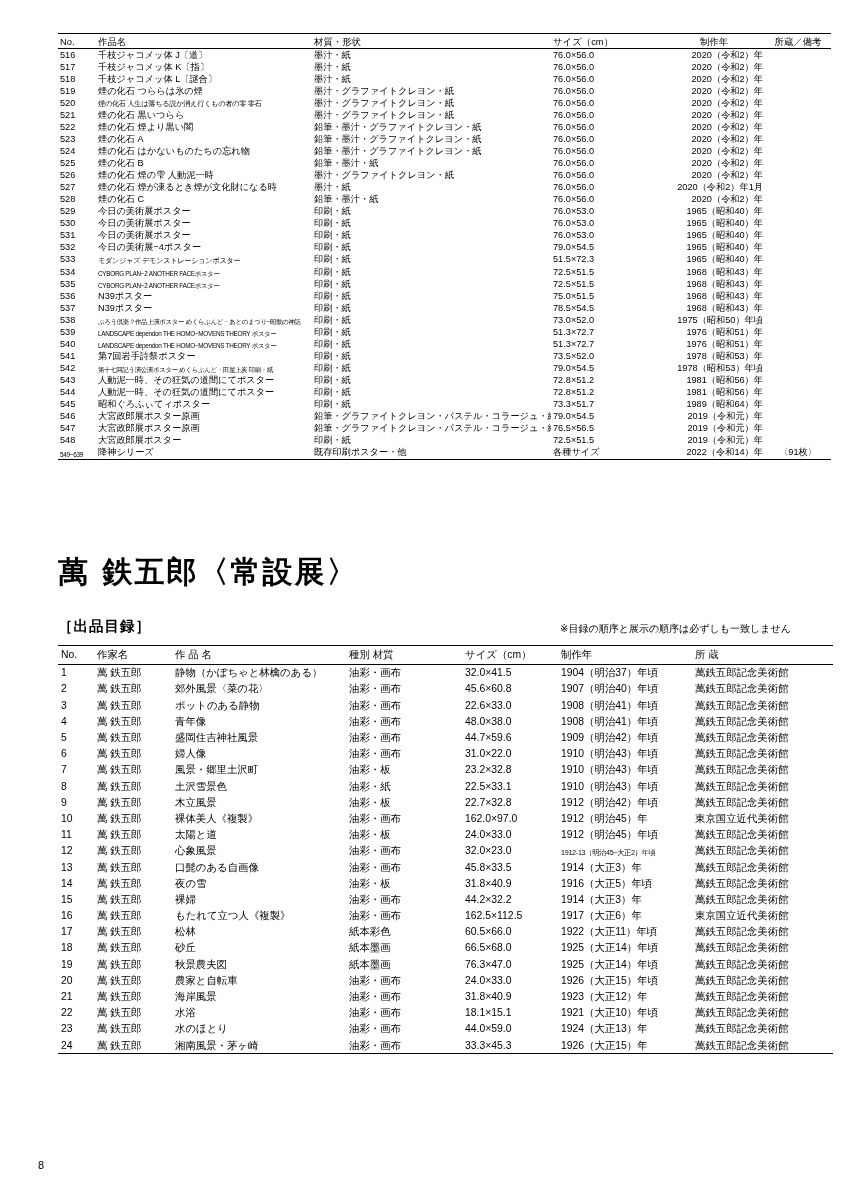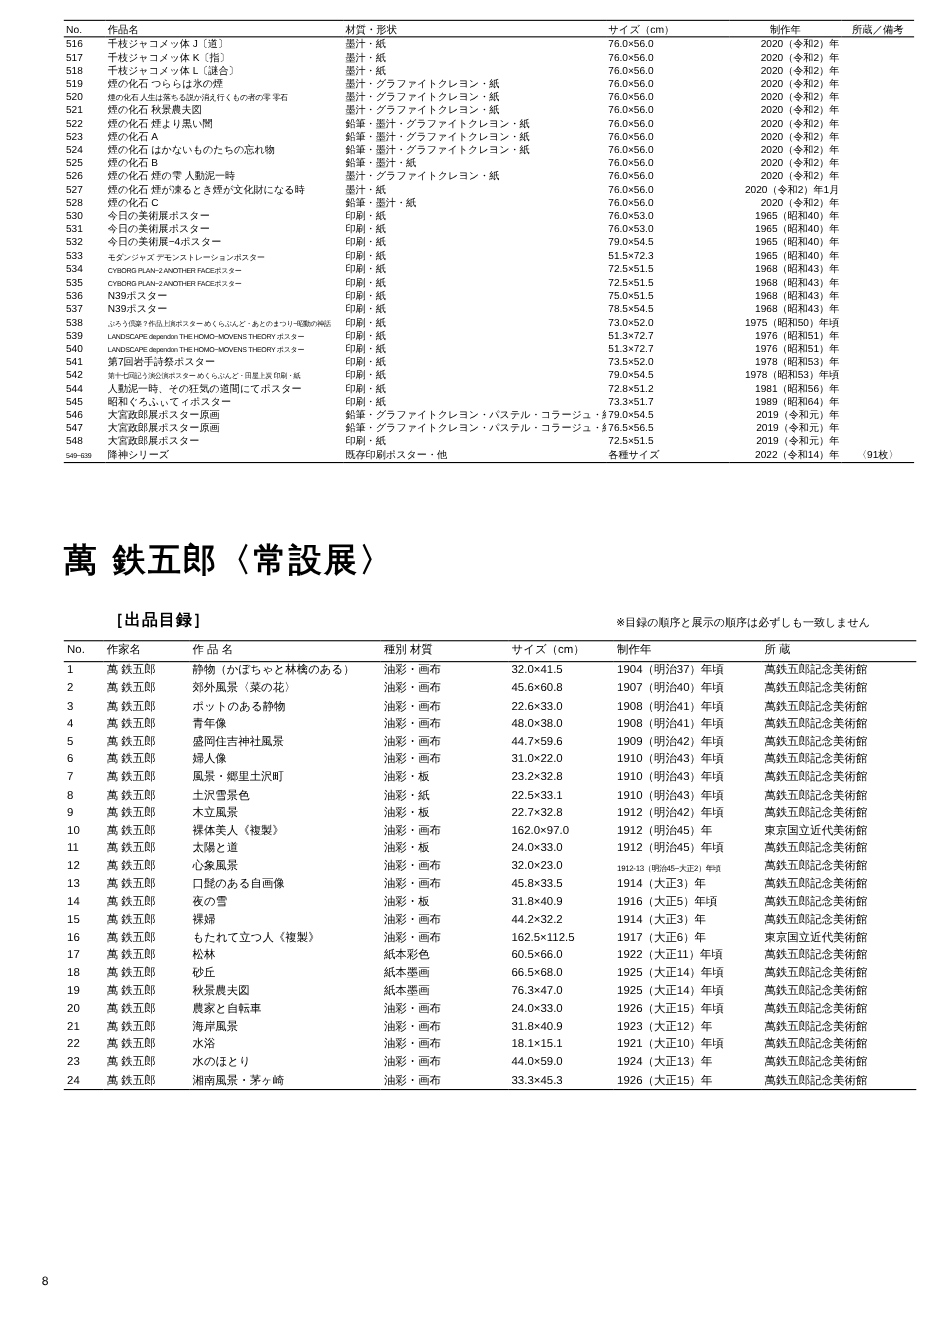--- a/index.html
+++ b/index.html
@@ -13,21 +13,21 @@
     font-family: "Liberation Sans", "DejaVu Sans", sans-serif;
     color: #000;
     position: relative;
     overflow: hidden;
   }
   .page {
     position: relative;
     width: 849px;
     height: 1199px;
     box-sizing: border-box;
-    padding: 18px 58px 0 58px;
+    padding: 33px 58px 0 58px;
   }
 
   
   table.t1 {
     border-collapse: collapse;
     width: 733px;
     table-layout: fixed;
     font-size: 9.2px;
     line-height: 1.18;
   }
@@ -56,32 +56,31 @@
   .t1 .c-year  { width: 98px; text-align: center; }
   .t1 .c-own   { width: 62px; text-align: center; }
   .t1 td.c-year { text-align: right; }
   .t1 td.c-own  { text-align: center; }
   .t1 td.c-size { text-align: left; }
   .tiny { font-size: 7.2px; letter-spacing: -0.3px; }
   .tiny2 { font-size: 6.4px; letter-spacing: -0.3px; }
 
   
   .section-title {
-    margin-top: 68px;
+    margin-top: 92px;
     font-family: "DejaVu Serif", "Liberation Serif", serif;
     font-weight: bold;
     font-size: 30px;
     letter-spacing: 2px;
   }
   .subhead-row {
     margin-top: 24px;
     display: flex;
     align-items: flex-end;
     justify-content: space-between;
-    margin-left: 40px;
   }
   .subhead {
     font-family: "DejaVu Serif", "Liberation Serif", serif;
     font-weight: bold;
     font-size: 14.5px;
     letter-spacing: 1px;
   }
   .note {
     font-size: 10px;
     letter-spacing: 0px;
@@ -180,21 +179,21 @@
         <tr>
           <td class="c-no">520</td>
           <td class="c-title tiny">煙の化石 人生は落ちる説か消え行くもの者の零 零石</td>
           <td class="c-mat">墨汁・グラファイトクレヨン・紙</td>
           <td class="c-size">76.0×56.0</td>
           <td class="c-year">2020（令和2）年</td>
           <td class="c-own"></td>
         </tr>
         <tr>
           <td class="c-no">521</td>
-          <td class="c-title">煙の化石 秋景農夫図</td>
+          <td class="c-title">煙の化石 黒いつらら</td>
           <td class="c-mat">墨汁・グラファイトクレヨン・紙</td>
           <td class="c-size">76.0×56.0</td>
           <td class="c-year">2020（令和2）年</td>
           <td class="c-own"></td>
         </tr>
         <tr>
           <td class="c-no">522</td>
           <td class="c-title">煙の化石 煙より黒い闇</td>
           <td class="c-mat">鉛筆・墨汁・グラファイトクレヨン・紙</td>
           <td class="c-size">76.0×56.0</td>
@@ -243,20 +242,28 @@
         </tr>
         <tr>
           <td class="c-no">528</td>
           <td class="c-title">煙の化石 C</td>
           <td class="c-mat">鉛筆・墨汁・紙</td>
           <td class="c-size">76.0×56.0</td>
           <td class="c-year">2020（令和2）年</td>
           <td class="c-own"></td>
         </tr>
         <tr>
+          <td class="c-no">529</td>
+          <td class="c-title">今日の美術展ポスター</td>
+          <td class="c-mat">印刷・紙</td>
+          <td class="c-size">76.0×53.0</td>
+          <td class="c-year">1965（昭和40）年</td>
+          <td class="c-own"></td>
+        </tr>
+        <tr>
           <td class="c-no">530</td>
           <td class="c-title">今日の美術展ポスター</td>
           <td class="c-mat">印刷・紙</td>
           <td class="c-size">76.0×53.0</td>
           <td class="c-year">1965（昭和40）年</td>
           <td class="c-own"></td>
         </tr>
         <tr>
           <td class="c-no">531</td>
           <td class="c-title">今日の美術展ポスター</td>
@@ -344,20 +351,28 @@
           <td class="c-size">73.5×52.0</td>
           <td class="c-year">1978（昭和53）年</td>
           <td class="c-own"></td>
         </tr>
         <tr>
           <td class="c-no">542</td>
           <td class="c-title tiny2">第十七回記う演公演ポスター めくらぶんど・田屋上炭 印刷・紙</td>
           <td class="c-mat">印刷・紙</td>
           <td class="c-size">79.0×54.5</td>
           <td class="c-year">1978（昭和53）年頃</td>
+          <td class="c-own"></td>
+        </tr>
+        <tr>
+          <td class="c-no">543</td>
+          <td class="c-title">人動泥一時、その狂気の道間にてポスター</td>
+          <td class="c-mat">印刷・紙</td>
+          <td class="c-size">72.8×51.2</td>
+          <td class="c-year">1981（昭和56）年</td>
           <td class="c-own"></td>
         </tr>
         <tr>
           <td class="c-no">544</td>
           <td class="c-title">人動泥一時、その狂気の道間にてポスター</td>
           <td class="c-mat">印刷・紙</td>
           <td class="c-size">72.8×51.2</td>
           <td class="c-year">1981（昭和56）年</td>
           <td class="c-own"></td>
         </tr>

